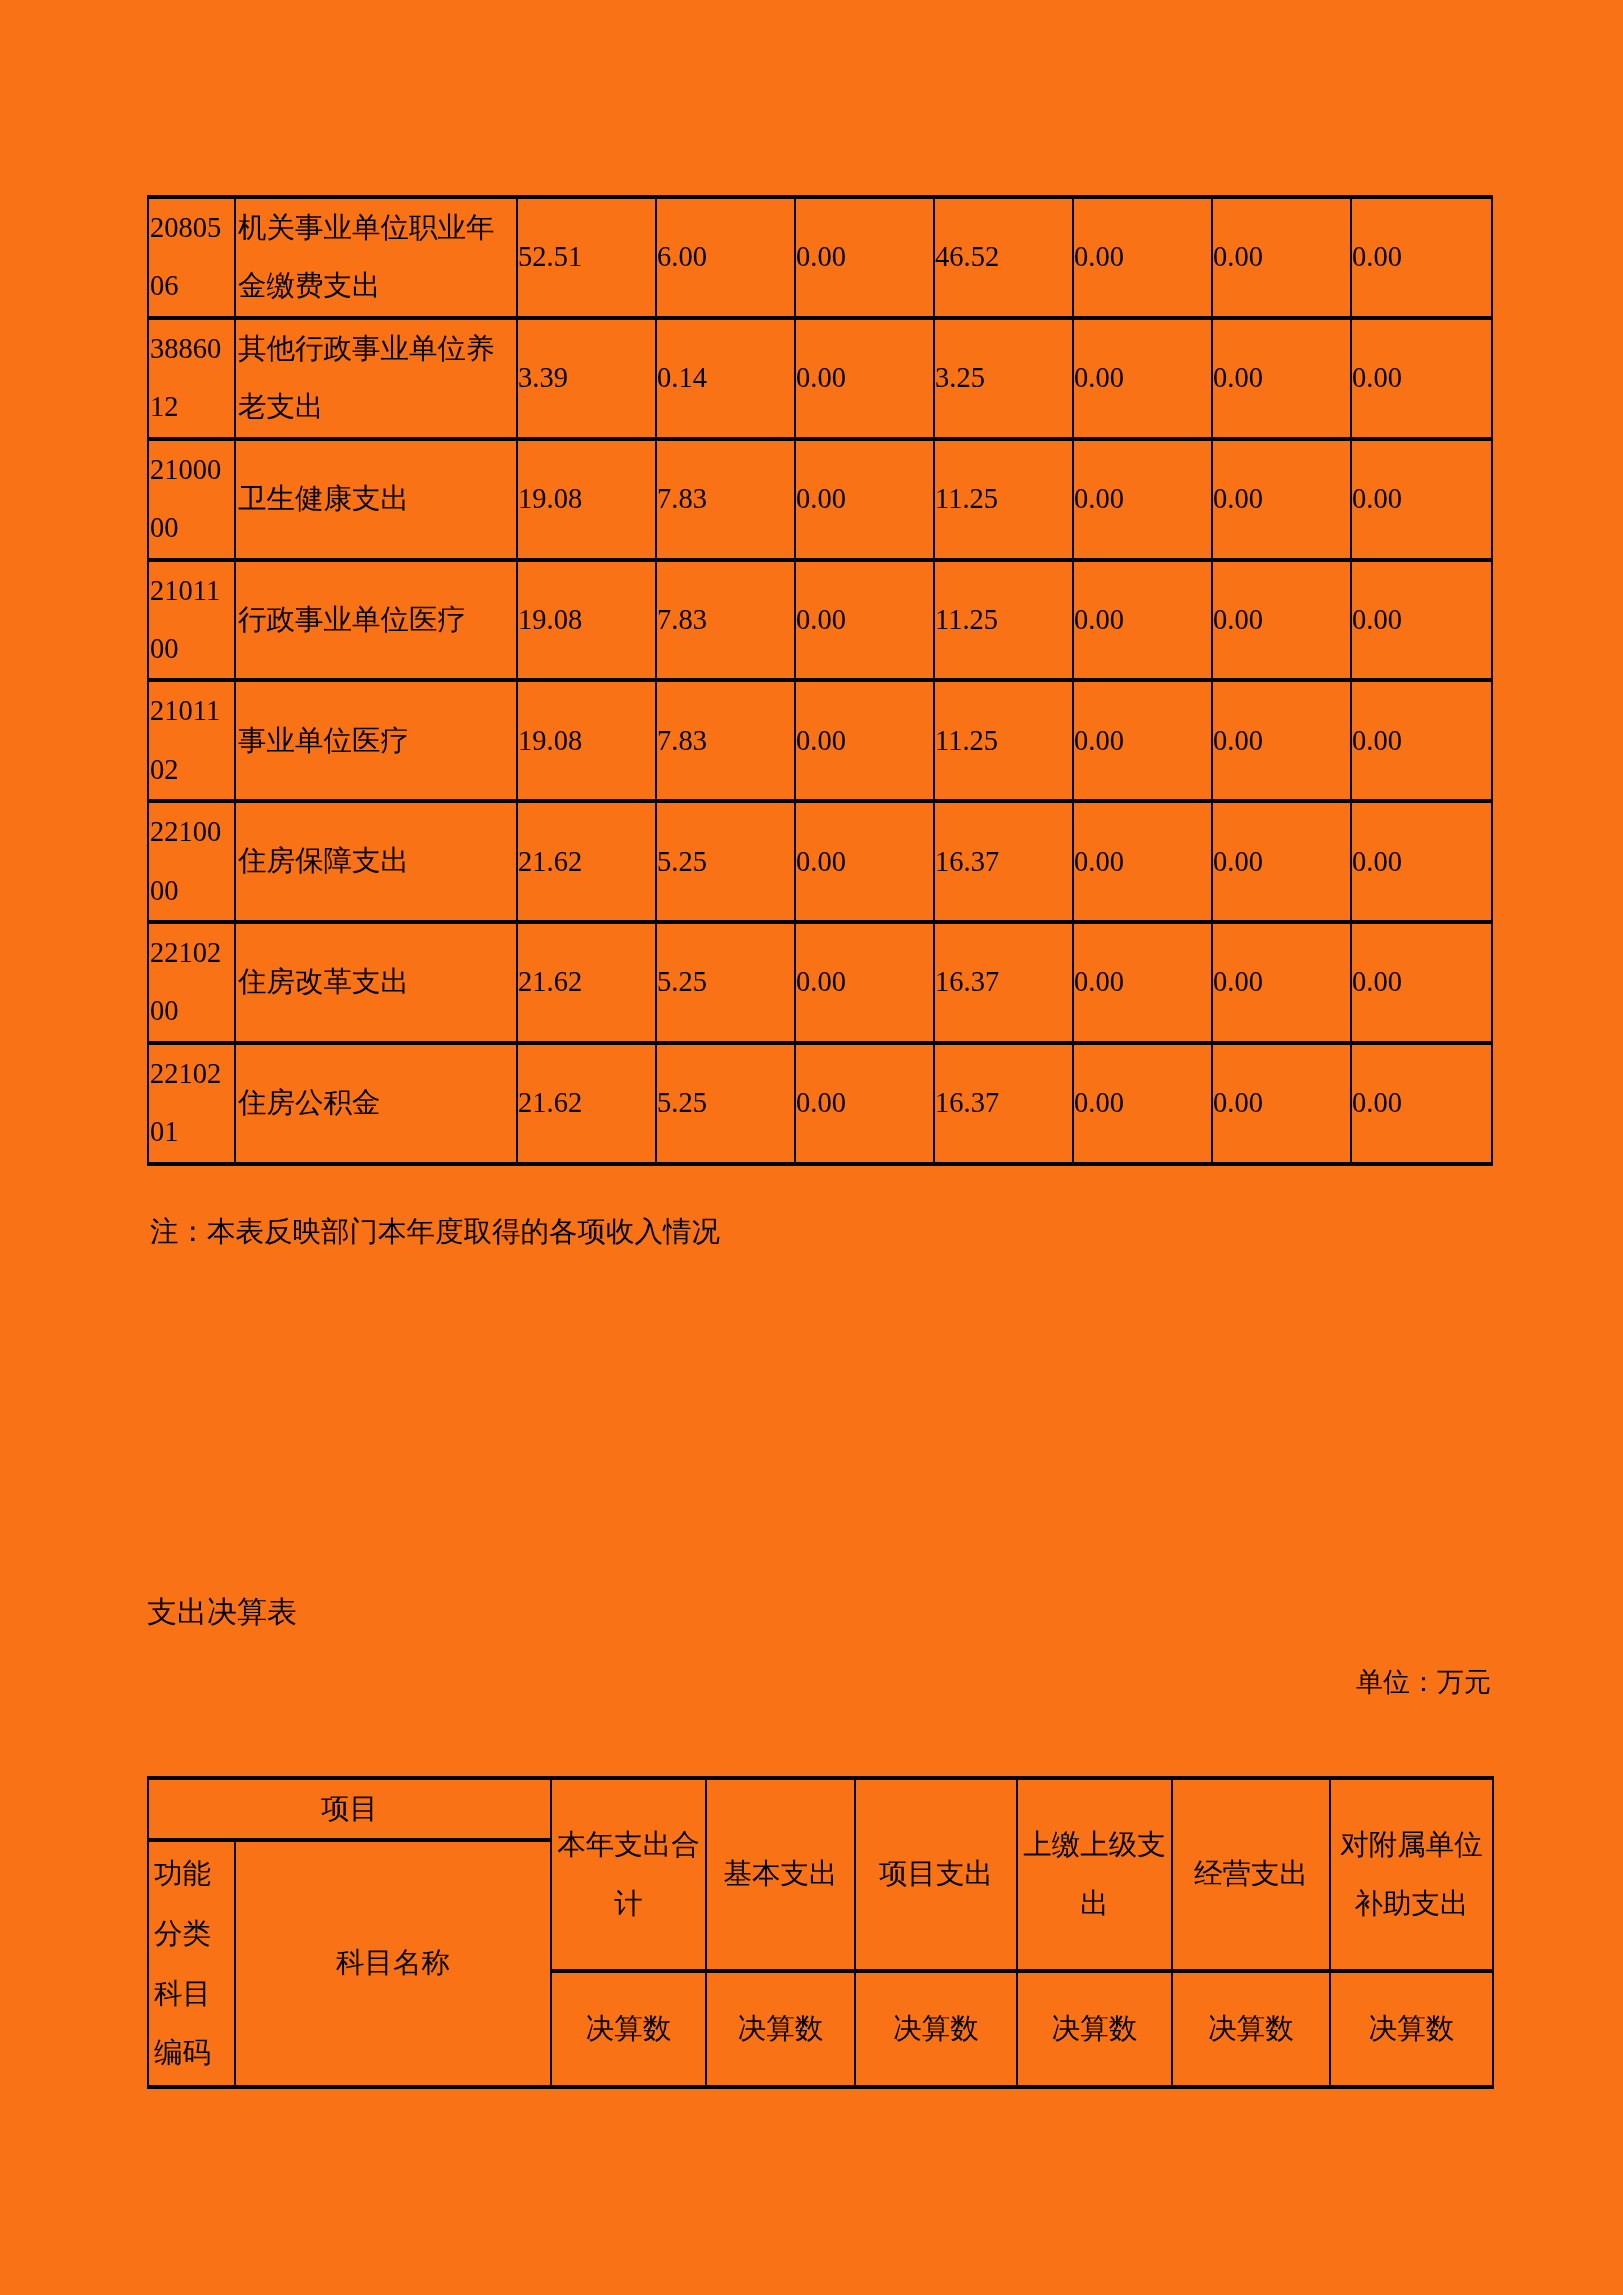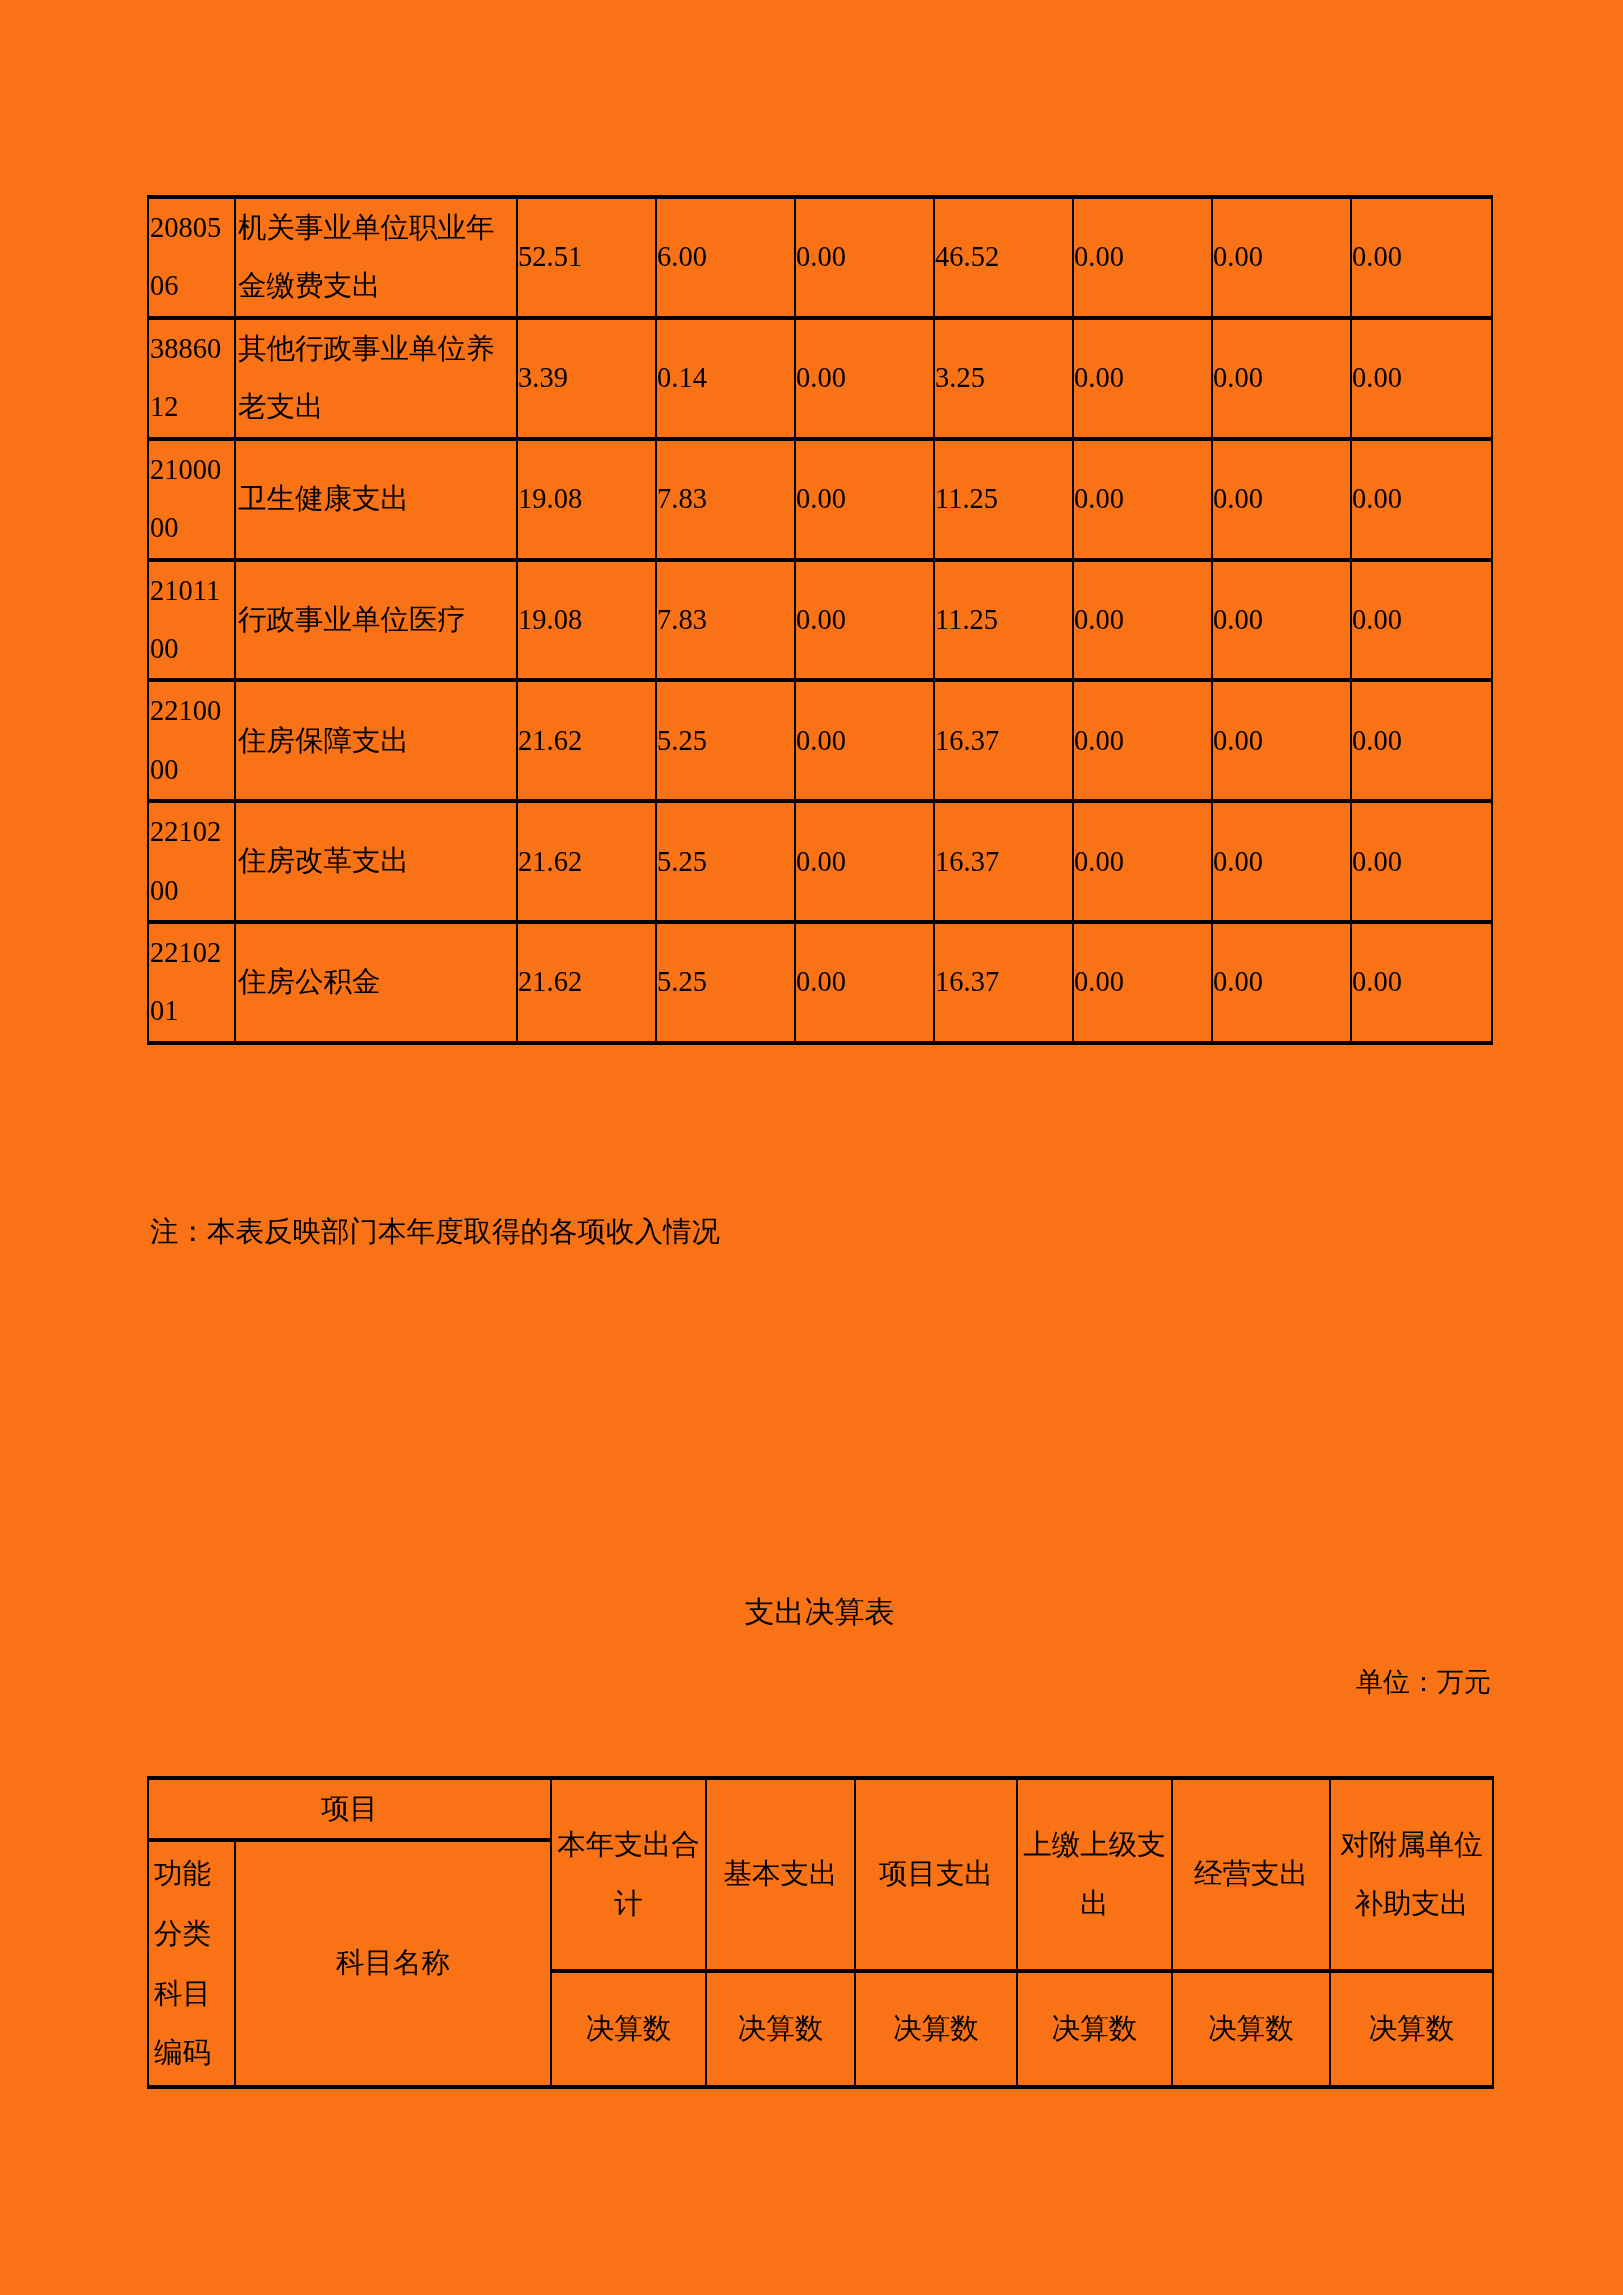--- a/index.html
+++ b/index.html
@@ -56,21 +56,20 @@
     top: 1212px;
     font-size: 28.5px;
     line-height: 1.4;
     white-space: nowrap;
   }
   .title {
     position: absolute;
     left: 147px;
     width: 1345px;
     top: 1594px;
-    text-align: center;
     font-size: 30px;
     line-height: 1.2;
   }
   .unit {
     position: absolute;
     right: 132px;
     top: 1666px;
     font-size: 27px;
     line-height: 1.2;
     white-space: nowrap;
@@ -137,20 +136,31 @@
         <td class="val">7.83</td>
         <td class="val">0.00</td>
         <td class="val">11.25</td>
         <td class="val">0.00</td>
         <td class="val">0.00</td>
         <td class="val">0.00</td>
       </tr>
       <tr>
         <td class="code">2101100</td>
         <td class="name">行政事业单位医疗</td>
+        <td class="val">19.08</td>
+        <td class="val">7.83</td>
+        <td class="val">0.00</td>
+        <td class="val">11.25</td>
+        <td class="val">0.00</td>
+        <td class="val">0.00</td>
+        <td class="val">0.00</td>
+      </tr>
+      <tr>
+        <td class="code">2101102</td>
+        <td class="name">事业单位医疗</td>
         <td class="val">19.08</td>
         <td class="val">7.83</td>
         <td class="val">0.00</td>
         <td class="val">11.25</td>
         <td class="val">0.00</td>
         <td class="val">0.00</td>
         <td class="val">0.00</td>
       </tr>
       <tr>
         <td class="code">2210000</td>

